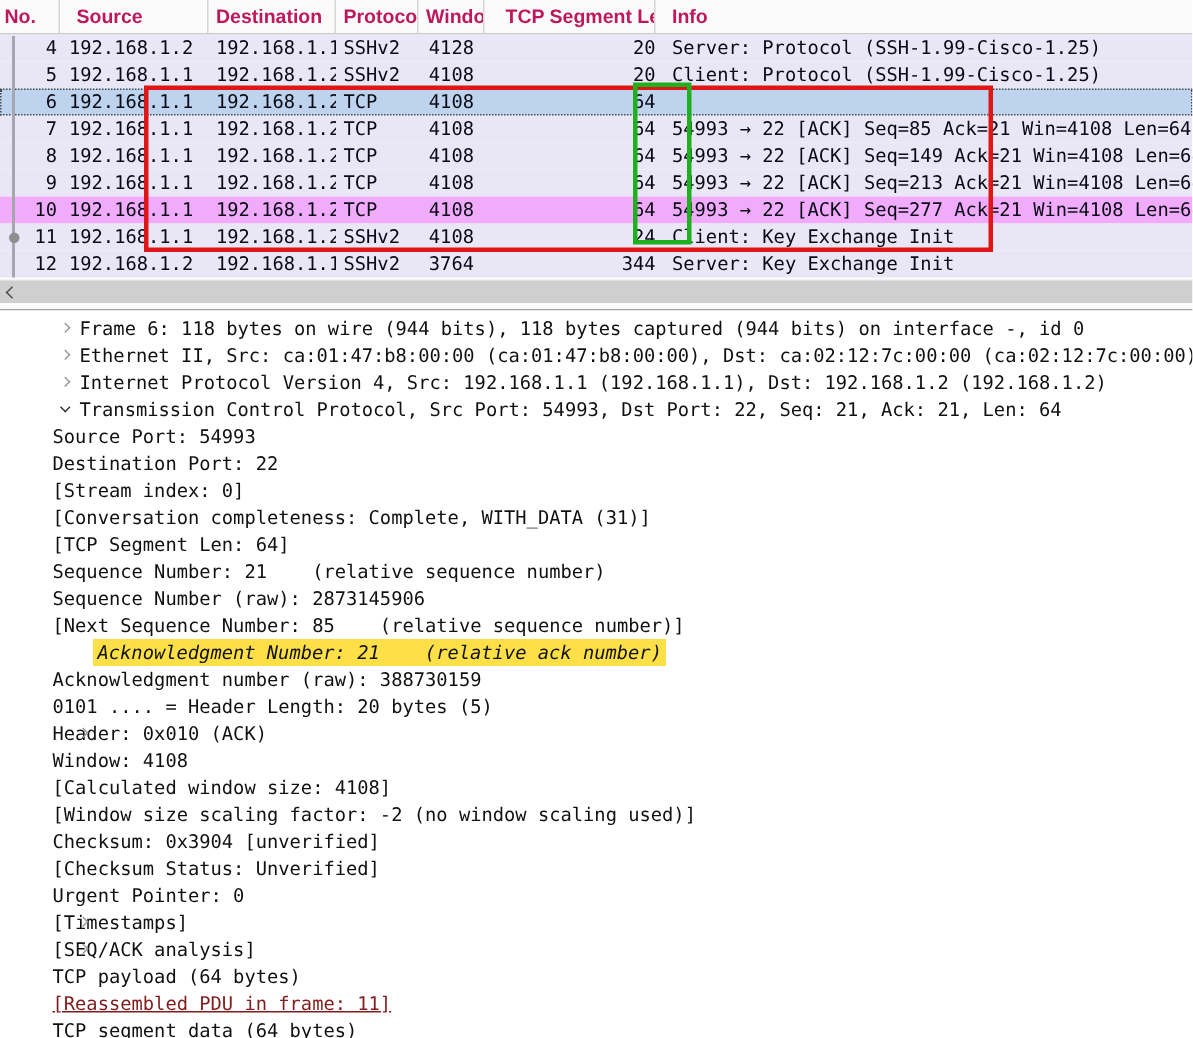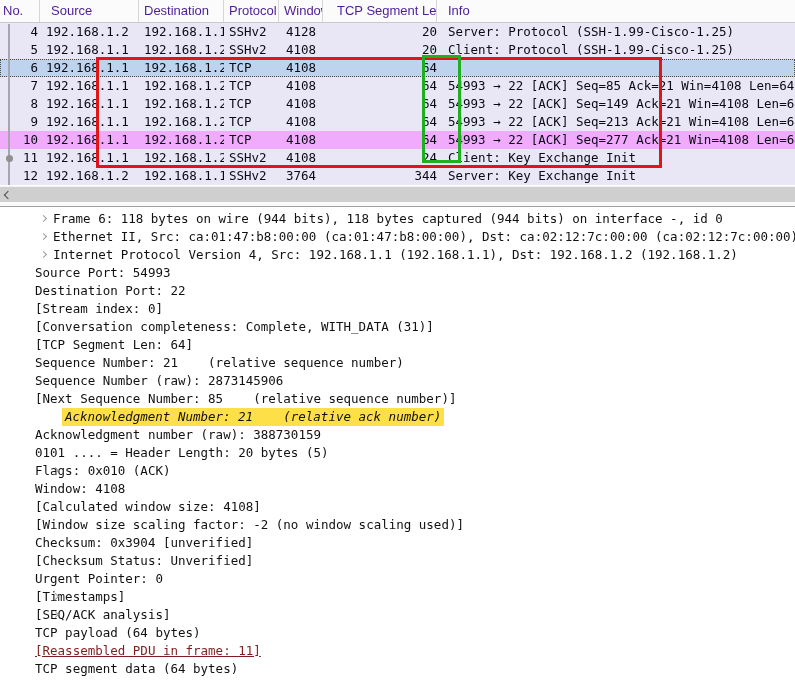--- a/index.html
+++ b/index.html
@@ -4,22 +4,22 @@
 <style>
   * { margin:0; padding:0; box-sizing:border-box; }
   html,body { width:795px; height:692px; overflow:hidden; background:#fff;
               font-family:"Liberation Sans", sans-serif; }
   #stage { position:relative; width:795px; height:692px; }
 
   
   .plist { position:absolute; left:0; top:0; width:795px; height:186px; background:#fff; overflow:hidden; }
   .pgrid { display:grid; grid-template-columns:40px 99px 85px 55px 44px 114px 1fr; }
   .phdr  { height:23px; background:#fbfbfb; border-bottom:1px solid #c9c9c9; }
-  .phdr .hcell { font-size:13px; color:#4c1d95; line-height:22px; border-right:1px solid #d6d6d6;
-                 white-space:nowrap; overflow:hidden; }
+  .phdr .hcell { font-size:13px; color:#be185d; line-height:22px; border-right:1px solid #d6d6d6;
+                 white-space:nowrap; overflow:hidden;font-weight:bold; }
   .phdr .hcell:last-child { border-right:none; }
   .h-no{padding-left:3px;} .h-source{padding-left:11px;} .h-destination{padding-left:5px;}
   .h-protocol{padding-left:5px;} .h-window{padding-left:5px;} .h-seglen{padding-left:14px;} .h-info{padding-left:11px;}
 
   .prows { position:relative; }
   .prow { height:18px; background:#e9e7f6; }
   .prow.alt-highlight { background:#f0abfc; }
   .prow.selected { background:#bdd3ee; outline:1px dotted #4a4a4a; outline-offset:-1px; }
   .prow .cell { font-family:"DejaVu Sans Mono","Liberation Mono",monospace; font-size:12.5px;
                 line-height:18px; color:#0a0a14; white-space:pre; overflow:hidden; }
@@ -167,32 +167,33 @@
   <div class="hscroll">
     <div class="scroll-left-chev"></div>
   </div>
 
   <div class="pane-sep"></div>
 
   <div class="details">
       <div class="dline lvl0"><span class="chev"></span><span class="dtext">Frame 6: 118 bytes on wire (944 bits), 118 bytes captured (944 bits) on interface -, id 0</span></div>
       <div class="dline lvl0"><span class="chev"></span><span class="dtext">Ethernet II, Src: ca:01:47:b8:00:00 (ca:01:47:b8:00:00), Dst: ca:02:12:7c:00:00 (ca:02:12:7c:00:00)</span></div>
       <div class="dline lvl0"><span class="chev"></span><span class="dtext">Internet Protocol Version 4, Src: 192.168.1.1 (192.168.1.1), Dst: 192.168.1.2 (192.168.1.2)</span></div>
+      <div class="dline lvl0"><span class="chev expanded"></span><span class="dtext">Transmission Control Protocol, Src Port: 54993, Dst Port: 22, Seq: 21, Ack: 21, Len: 64</span></div>
       <div class="dline lvl1"><span class="dtext">Source Port: 54993</span></div>
       <div class="dline lvl1"><span class="dtext">Destination Port: 22</span></div>
       <div class="dline lvl1"><span class="dtext">[Stream index: 0]</span></div>
       <div class="dline lvl1"><span class="dtext">[Conversation completeness: Complete, WITH_DATA (31)]</span></div>
       <div class="dline lvl1"><span class="dtext">[TCP Segment Len: 64]</span></div>
       <div class="dline lvl1"><span class="dtext">Sequence Number: 21    (relative sequence number)</span></div>
       <div class="dline lvl1"><span class="dtext">Sequence Number (raw): 2873145906</span></div>
       <div class="dline lvl1"><span class="dtext">[Next Sequence Number: 85    (relative sequence number)]</span></div>
       <div class="dline lvl1"><span class="dtext sel">Acknowledgment Number: 21    (relative ack number)</span></div>
       <div class="dline lvl1"><span class="dtext">Acknowledgment number (raw): 388730159</span></div>
       <div class="dline lvl1"><span class="dtext">0101 .... = Header Length: 20 bytes (5)</span></div>
-      <div class="dline lvl1"><span class="chev"></span><span class="dtext">Flags: 0x010 (ACK)</span></div>
+      <div class="dline lvl1"><span class="chev"></span><span class="dtext">Header: 0x010 (ACK)</span></div>
       <div class="dline lvl1"><span class="dtext">Window: 4108</span></div>
       <div class="dline lvl1"><span class="dtext">[Calculated window size: 4108]</span></div>
       <div class="dline lvl1"><span class="dtext">[Window size scaling factor: -2 (no window scaling used)]</span></div>
       <div class="dline lvl1"><span class="dtext">Checksum: 0x3904 [unverified]</span></div>
       <div class="dline lvl1"><span class="dtext">[Checksum Status: Unverified]</span></div>
       <div class="dline lvl1"><span class="dtext">Urgent Pointer: 0</span></div>
       <div class="dline lvl1"><span class="chev"></span><span class="dtext">[Timestamps]</span></div>
       <div class="dline lvl1"><span class="chev"></span><span class="dtext">[SEQ/ACK analysis]</span></div>
       <div class="dline lvl1"><span class="dtext">TCP payload (64 bytes)</span></div>
       <div class="dline lvl1"><span class="dtext link">[Reassembled PDU in frame: 11]</span></div>

